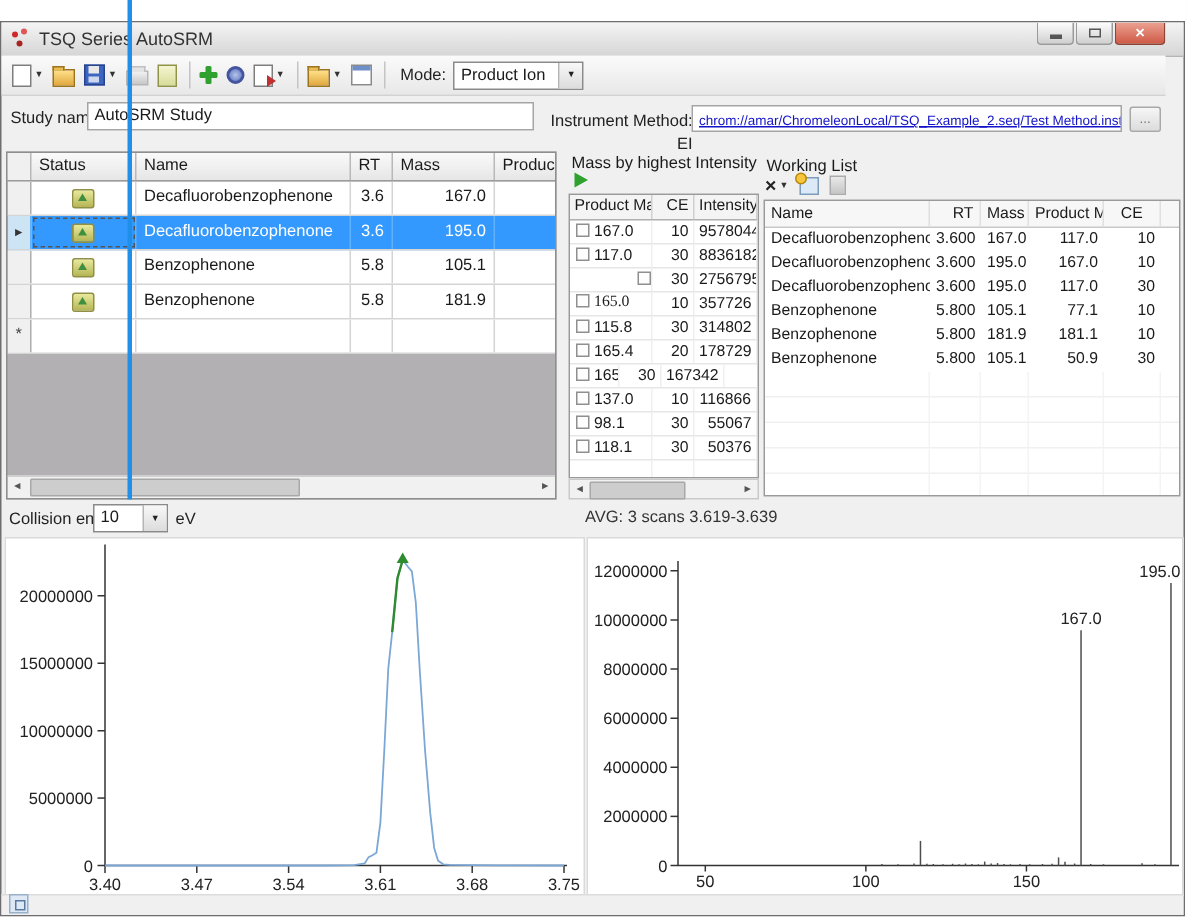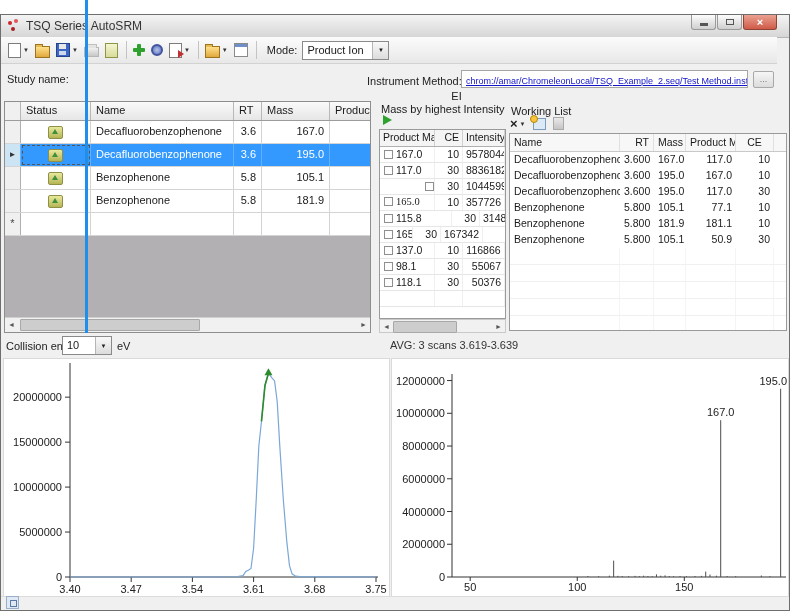--- a/index.html
+++ b/index.html
@@ -204,20 +204,21 @@
         </span>
       <span class="tsep"></span>
       <span class="mode-label">Mode:</span>
       <span class="combo mode-combo">
         <span class="cval">Product Ion</span>
         <span class="carr">▼</span>
       </span>
     </div>
 
     <span class="lbl" style="left:6px;top:58px;">Study name:</span>
+    <span class="textbox" style="left:57px;top:53px;width:298px;height:19px;"><span>AutoSRM Study</span></span>
 
     <span class="lbl" style="left:366px;top:60px;">Instrument Method:</span>
     <span class="textbox" style="left:460px;top:55px;width:287px;height:18px;padding-top:3px;"><span id="instrument-link">chrom://amar/ChromeleonLocal/TSQ_Example_2.seq/Test Method.instmeth</span></span>
     <span class="browse-btn">...</span>
 
     <span class="lbl" style="left:428px;top:75px;width:55px;text-align:center;">EI</span>
 
     <div id="study-grid">
       <div id="sg-head">
           <div class="sgc selc"></div>
@@ -299,31 +300,36 @@
             <div class="mtc" style="width: 42px; text-align: right;">9578044</div>
           </div>
           <div class="mtrow">
             <div class="mtc" style="width: 55px;"><span class="cb"></span><span>117.0</span></div>
             <div class="mtc" style="width: 28px; text-align: right;">30</div>
             <div class="mtc" style="width: 42px; text-align: left;">8836182</div>
           </div>
           <div class="mtrow">
             <div class="mtc" style="width: 55px; padding-left: 44px;"><span class="cb"></span><span>93.0</span></div>
             <div class="mtc" style="width: 28px; text-align: right;">30</div>
-            <div class="mtc" style="width: 42px; text-align: right;">1044599</div>
+            <div class="mtc" style="width: 42px; text-align: right;">2756795</div>
           </div>
           <div class="mtrow">
             <div class="mtc" style="width: 55px; font-family: Liberation Serif, serif;"><span class="cb"></span><span>165.0</span></div>
             <div class="mtc" style="width: 28px; text-align: right;">10</div>
             <div class="mtc" style="width: 42px; text-align: right;">357726</div>
           </div>
           <div class="mtrow">
-            <div class="mtc" style="width: 72px;"><span class="cb"></span><span>115.8</span></div>
+            <div class="mtc" style="width: 55px;"><span class="cb"></span><span>115.8</span></div>
             <div class="mtc" style="width: 28px; text-align: right;">30</div>
             <div class="mtc" style="width: 42px; text-align: right;">314802</div>
+          </div>
+          <div class="mtrow">
+            <div class="mtc" style="width: 55px;"><span class="cb"></span><span>165.4</span></div>
+            <div class="mtc" style="width: 28px; text-align: right;">20</div>
+            <div class="mtc" style="width: 42px; text-align: right;">178729</div>
           </div>
           <div class="mtrow">
             <div class="mtc" style="width: 33px;"><span class="cb"></span><span>165.5</span></div>
             <div class="mtc" style="width: 28px; text-align: right;">30</div>
             <div class="mtc" style="width: 42px; text-align: right;">167342</div>
           </div>
           <div class="mtrow">
             <div class="mtc" style="width: 55px;"><span class="cb"></span><span>137.0</span></div>
             <div class="mtc" style="width: 28px; text-align: right;">10</div>
             <div class="mtc" style="width: 42px; text-align: center;">116866</div>

